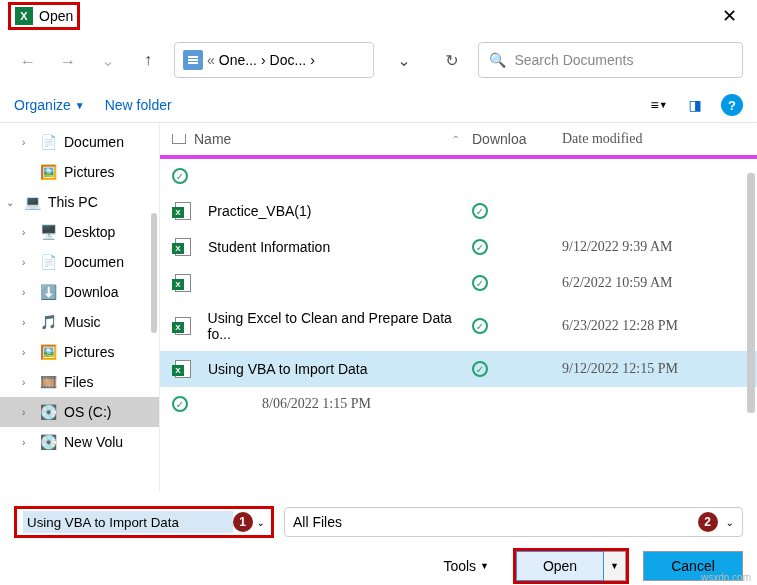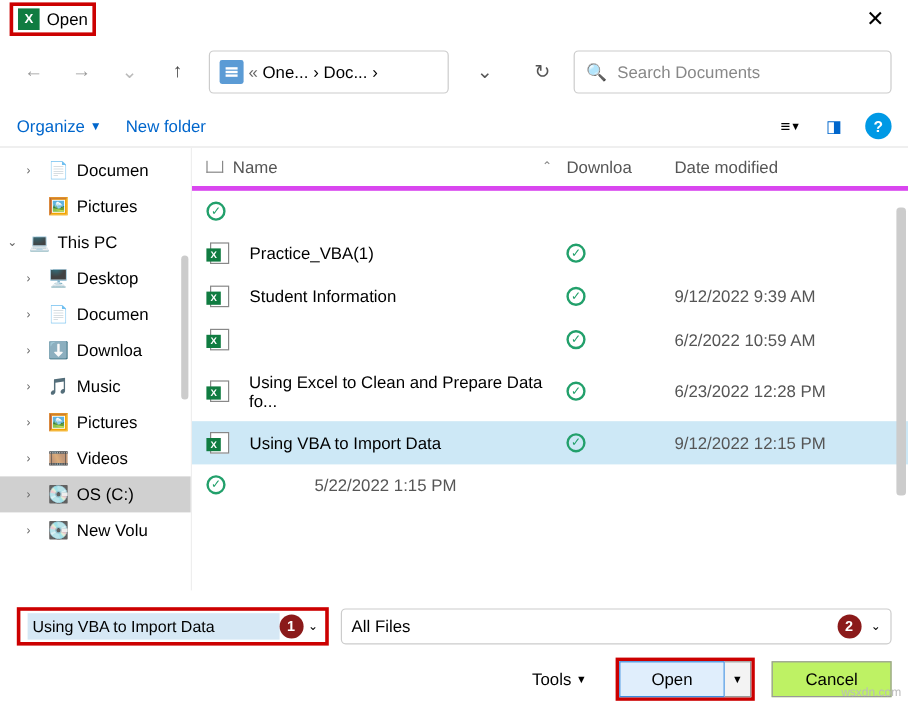--- a/index.html
+++ b/index.html
@@ -25,38 +25,38 @@
     .tree-scroll { position: absolute; right: 2px; top: 90px; width: 6px; height: 120px; background: #ccc; border-radius: 3px; }
     .tree-item { display: flex; align-items: center; padding: 6px 4px; gap: 6px; white-space: nowrap; overflow: hidden; }
     .tree-item.selected { background: #d0d0d0; }
     .chev { width: 12px; color: #666; font-size: 10px; }
     .t-icon { width: 18px; height: 18px; display: flex; align-items: center; justify-content: center; font-size: 14px; }
     .file-list { flex: 1; overflow: hidden; position: relative; }
     .list-scroll { position: absolute; right: 2px; top: 50px; width: 8px; height: 240px; background: #ccc; border-radius: 3px; }
     .list-header { display: flex; padding: 8px 12px; color: #555; border-bottom: 4px solid #d946ef; }
     .col-name { flex: 0 0 300px; display: flex; align-items: center; gap: 8px; }
     .col-status { flex: 0 0 90px; }
-    .col-date { flex: 1; }
+    .col-date { flex: 1; font-family: Liberation Serif, serif; }
     .list-row { display: flex; align-items: center; padding: 9px 12px; }
     .list-row.selected { background: #cde8f6; }
     .fx-icon { width: 18px; height: 18px; position: relative; margin-right: 10px; }
     .fx-icon::before { content: ""; position: absolute; width: 14px; height: 16px; border: 1px solid #888; background: #fff; left: 3px; top: 0; }
     .fx-icon::after { content: "X"; position: absolute; left: 0; top: 5px; width: 12px; height: 11px; background: #107c41; color: #fff; font-size: 8px; font-weight: bold; display: flex; align-items: center; justify-content: center; }
     .status-ok { color: #22a06b; border: 2px solid #22a06b; border-radius: 50%; width: 16px; height: 16px; display: flex; align-items: center; justify-content: center; font-size: 10px; }
     .footer { padding: 8px 14px; }
     .filename-row { display: flex; align-items: center; gap: 10px; padding: 6px 0; }
     .filename-label { width: 130px; text-align: right; }
     .filename-box { border: 3px solid #c00; display: flex; align-items: center; flex: 0 0 260px; height: 32px; padding: 0 6px; position: relative; }
     .filename-input { flex: 1; border: none; outline: none; background: #d6e8f5; height: 22px; padding: 0 4px; }
     .badge { width: 20px; height: 20px; border-radius: 50%; background: #8b1a1a; color: #fff; display: flex; align-items: center; justify-content: center; font-weight: bold; font-size: 12px; }
     .filter-box { flex: 1; border: 1px solid #ccc; border-radius: 4px; height: 30px; display: flex; align-items: center; padding: 0 8px; gap: 8px; }
     .btn-row { display: flex; align-items: center; justify-content: flex-end; gap: 14px; padding: 4px 0; }
     .tools { display: flex; align-items: center; gap: 4px; margin-right: 10px; }
     .open-btn-wrap { border: 3px solid #c00; display: flex; }
-    .btn { border: 1px solid #999; background: #bef264; height: 30px; display: flex; align-items: center; justify-content: center; font-size: 14px; }
+    .btn { border: 1px solid #999; background: #0ea5e9; height: 30px; display: flex; align-items: center; justify-content: center; font-size: 14px; }
     .btn.open { width: 88px; background: #e0eefc; border-color: #3a8de0; }
     .btn.open-dd { width: 22px; background: #f3f3f3; border-left: none; }
     .btn.cancel { width: 100px; }
     .sort-arrow { color: #888; font-size: 10px; margin-left: auto; margin-right: 12px; }
     .watermark { position: absolute; bottom: 2px; right: 6px; font-size: 10px; color: #bbb; text-align: center; }
   </style>
 </head>
 <body>
 
 <div class="title-bar">
@@ -142,21 +142,21 @@
         <span>Music</span>
       </div>
       <div class="tree-item" style="padding-left: 22px;">
         <span class="chev">›</span>
         <span class="t-icon">🖼️</span>
         <span>Pictures</span>
       </div>
       <div class="tree-item" style="padding-left: 22px;">
         <span class="chev">›</span>
         <span class="t-icon">🎞️</span>
-        <span>Videos</span>
+        <span>Files</span>
       </div>
       <div class="tree-item selected" style="padding-left: 22px;">
         <span class="chev">›</span>
         <span class="t-icon">💽</span>
         <span>OS (C:)</span>
       </div>
       <div class="tree-item" style="padding-left: 22px;">
         <span class="chev">›</span>
         <span class="t-icon">💽</span>
         <span>New Volu</span>
@@ -223,21 +223,21 @@
           </div>
           <div class="col-status">
             <span class="status-ok">✓</span>
           </div>
           <div class="col-date" style="color:#555">9/12/2022 12:15 PM</div>
         </div>
         <div class="list-row">
           <div class="col-status">
             <span class="status-ok">✓</span>
           </div>
-          <div class="col-date" style="color:#555">5/22/2022 1:15 PM</div>
+          <div class="col-date" style="color:#555">8/06/2022 1:15 PM</div>
         </div>
       </div>
     <div class="list-scroll"></div>
   </div>
 </div>
 
 <div class="footer">
   <div class="filename-row">
     <div class="filename-box">
       <input class="filename-input" value="Using VBA to Import Data" style="">

